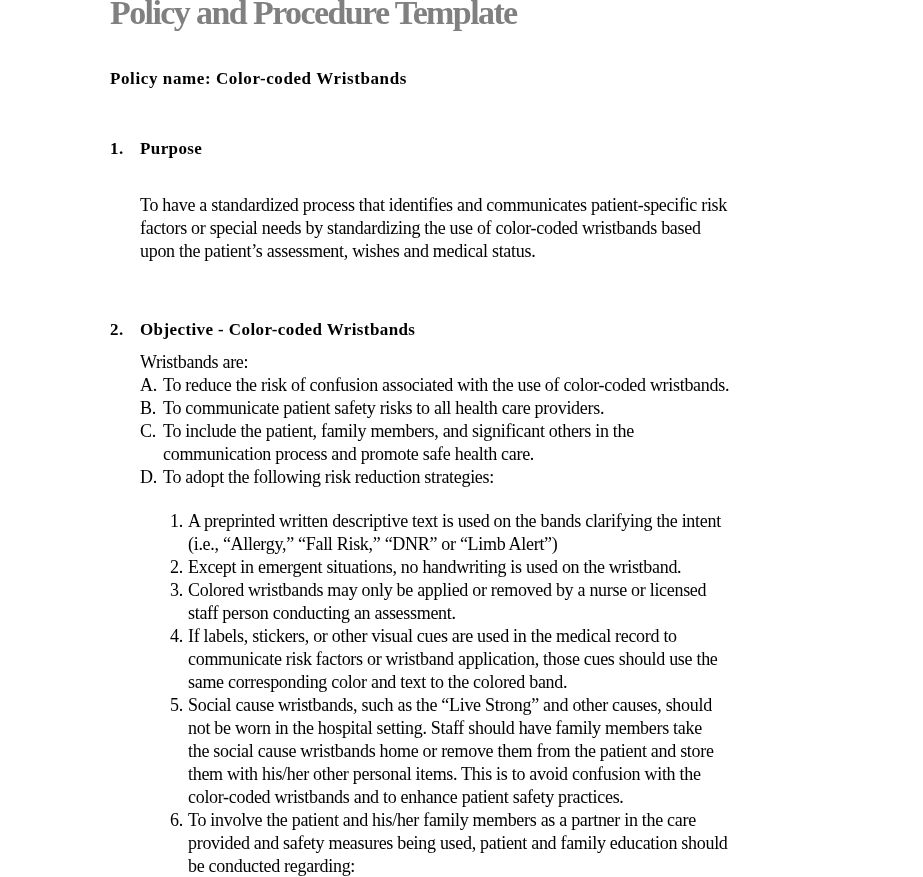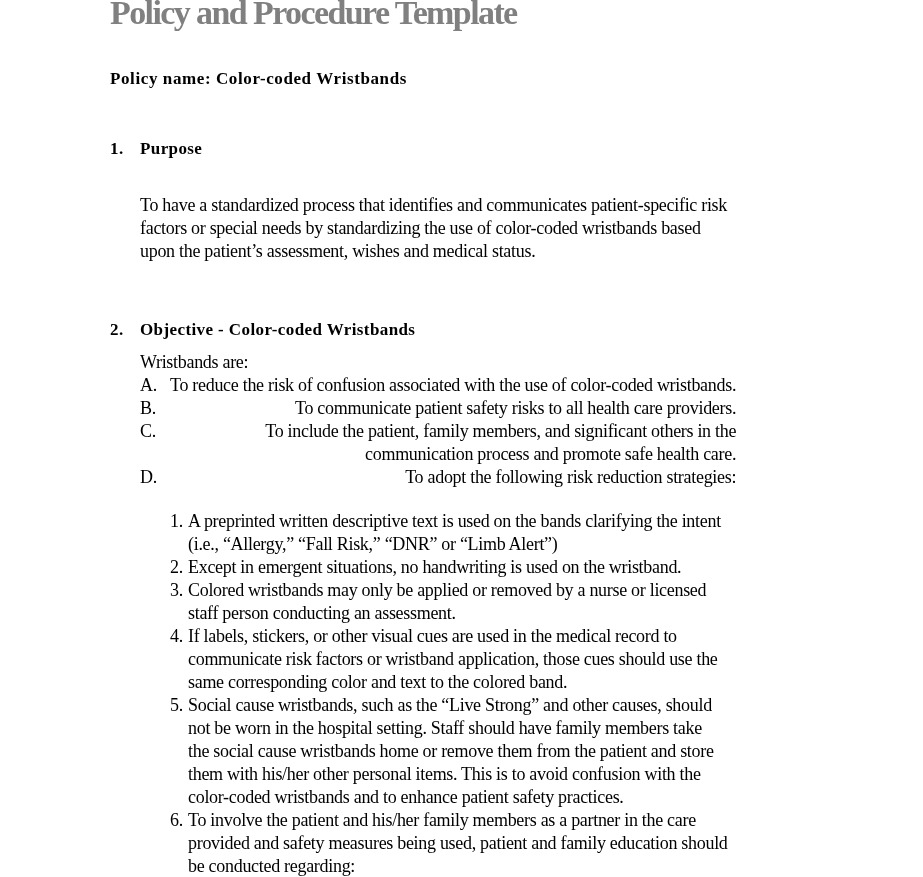--- a/index.html
+++ b/index.html
@@ -89,22 +89,21 @@
     .list .text .line {
       display: block;
       white-space: nowrap;
     }
     .alpha-list {
       left: 140px;
       top: 374px;
     }
     .alpha-list .text {
       display: block;
-      margin-left: 30px;
-      text-align: right;
+      margin-left: 23px;
     }
     .num-list {
       left: 170px;
       top: 510px;
     }
     .num-list .text {
       display: block;
       margin-left: 18px;
     }
   </style>

